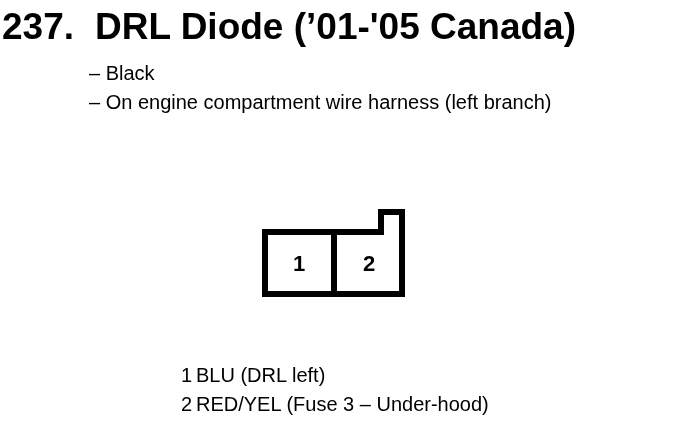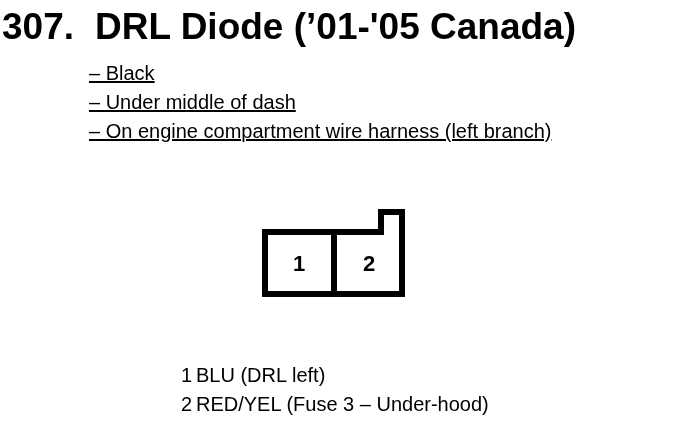--- a/index.html
+++ b/index.html
@@ -30,21 +30,20 @@
     display: inline-block;
     width: 93px;
   }
   .notes {
     position: absolute;
     left: 89px;
     top: 59px;
     font-size: 20px;
     line-height: 29px;
     white-space: nowrap;
-    text-decoration: underline;
   }
   .connector {
     position: absolute;
     left: 250px;
     top: 200px;
   }
   .connector .outline {
     fill: #ffffff;
     stroke: #000000;
     stroke-width: 6;
@@ -77,26 +76,25 @@
     width: 15px;
     flex: 0 0 15px;
   }
 </style>
 </head>
 <body>
 
 <div class="page">
 
   <div class="title">
-    <span class="title-num">307.</span><span class="title-text">DRL Diode (’01-'05 Canada)</span>
+    <span class="title-num">237.</span><span class="title-text">DRL Diode (’01-'05 Canada)</span>
   </div>
 
   <div class="notes">
     <div class="note">– Black</div>
-    <div class="note">– Under middle of dash</div>
     <div class="note">– On engine compartment wire harness (left branch)</div>
   </div>
 
   <svg class="connector" width="170" height="110" viewBox="250 200 170 110" xmlns="http://www.w3.org/2000/svg">
     <path class="outline" d="M 265 232 H 381 V 212 H 402 V 294 H 265 Z"></path>
     <line class="divider" x1="334" y1="230" x2="334" y2="296"></line>
     <text x="299" y="271">1</text>
     <text x="369" y="271">2</text>
   </svg>
 

